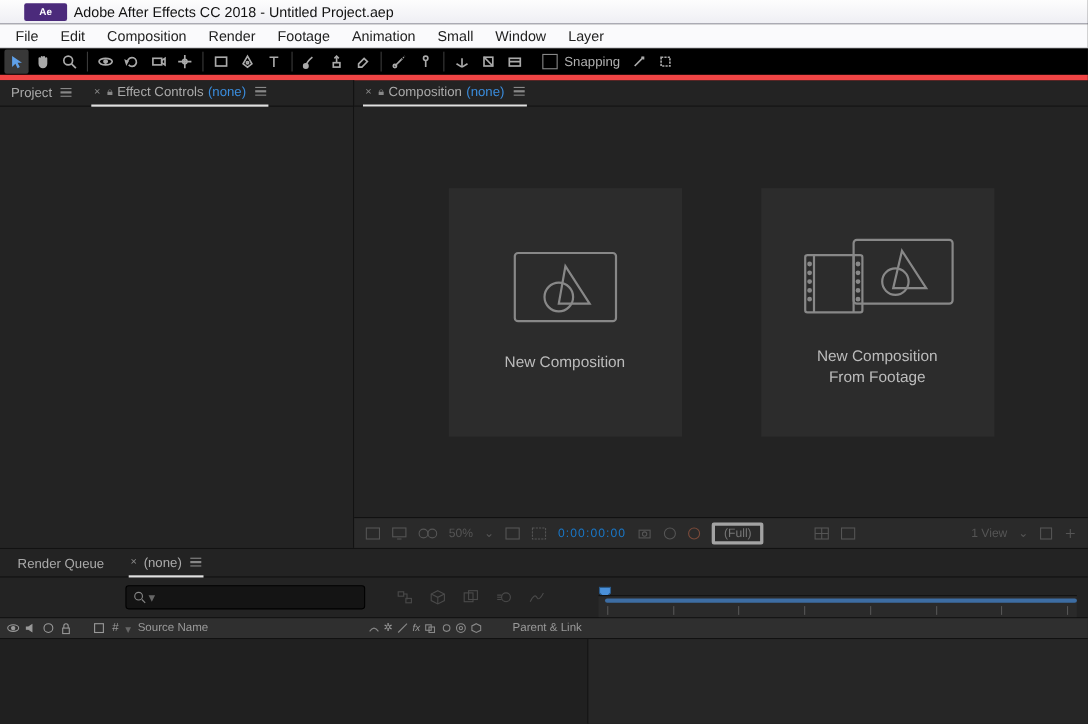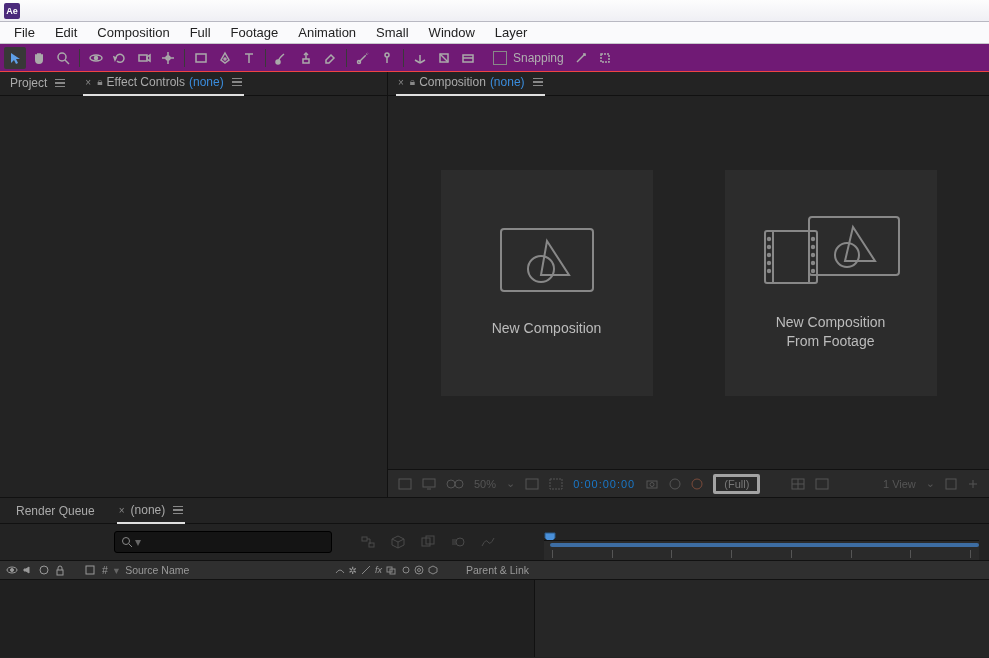--- a/index.html
+++ b/index.html
@@ -1,43 +1,43 @@
 <!DOCTYPE html>
 <html><head>
 <meta charset="utf-8">
 <style>
 * { margin: 0; padding: 0; box-sizing: border-box; font-family: "Segoe UI", Tahoma, sans-serif; user-select: none; }
 body { width: 989px; height: 658px; background: #232323; overflow: hidden; color: #b0b0b0; font-size: 12px; }
 
 
 .title-bar { height: 22px; background: linear-gradient(#fdfdfd,#efeff4); display: flex; align-items: center; padding: 0 4px; border-bottom: 1px solid #b8b8c2; }
-.ae-logo { width: 16px; height: 16px; background: #4b2a7b; color: #fff; font-size: 9px; font-weight: bold; display: flex; align-items: center; justify-content: center; border-radius: 2px; margin-right: 6px; }
+.ae-logo { width: 39px; height: 16px; background: #4b2a7b; color: #fff; font-size: 9px; font-weight: bold; display: flex; align-items: center; justify-content: center; border-radius: 2px; margin-right: 6px; margin-left: 18px; }
 .title-text { color: #111; font-size: 13px; }
 
 
 .menu-bar { height: 22px; background: #fafafc; display: flex; align-items: center; padding: 0 4px; border-bottom: 1px solid #c8c8cc; }
 .menu-item { padding: 2px 10px; color: #222; font-size: 13px; cursor: default; }
 
 
-.toolbar { height: 28px; background: #701a75; border-bottom: 1px solid #ef4444; display: flex; align-items: center; padding: 12px 4px; gap: 2px; }
+.toolbar { height: 28px; background: #000000; border-bottom: 5px solid #ef4444; display: flex; align-items: center; padding: 12px 4px; gap: 2px; }
 .tool-btn { width: 22px; height: 22px; display: flex; align-items: center; justify-content: center; border-radius: 2px; cursor: pointer; }
 .tool-btn.active { background: #383838; }
 .tool-sep { width: 1px; height: 18px; background: #3a3a3a; margin: 0 3px; }
 .tool-btn svg { stroke: #aaa; fill: none; stroke-width: 1.5; }
 .tool-btn.active svg { stroke: #5fa0e8; fill:#5fa0e8; }
 .snap-box { display:flex; align-items:center; gap:6px; margin-left: 12px; }
 .snap-check { width:14px; height:14px; border:1px solid #888; }
 .toolbar-right { margin-left:auto; display:flex; align-items:center; gap:22px; padding-right:12px; }
 .ws-link { color:#aaa; cursor:pointer; }
 .ws-link.standard { color:#5fa0e8; }
 .ws-hamb { display:inline-block; margin-left:6px; }
 
 
 .main-area { display:flex; height: 425px; }
-.left-panels { width: 388px; background:#232323; border-right:1px solid #111;text-align:center; }
+.left-panels { width: 322px; background:#232323; border-right:1px solid #111;text-align:center; }
 .right-panels { flex:1; display:flex; flex-direction:column; }
 
 .panel-tabs { height: 24px; display:flex; align-items:flex-end; padding: 0 8px; gap: 16px; border-bottom: 1px solid #111; }
 .ptab { display:flex; align-items:center; gap:4px; padding: 3px 2px 5px; color:#aaa; cursor:pointer; font-size:12px; }
 .ptab.underline { border-bottom: 2px solid #e0e0e0; margin-bottom:-1px; }
 .ptab .close-x { font-size:10px; color:#888; margin-right:2px; }
 .ptab .lock { font-size:10px; color:#888; }
 .ptab .none { color:#3a8cdc; }
 .ptab .hamb { margin-left:4px; }
 
@@ -78,27 +78,28 @@
 .tl-right { flex:1; background:#262626;}
 
 .hamb-lines { display:inline-flex; flex-direction:column; gap:2px;}
 .hamb-lines span { width:10px; height:1.5px; background:#888;}
 </style>
 </head>
 <body>
 
 <div class="title-bar">
   <div class="ae-logo">Ae</div>
+  <div class="title-text">Adobe After Effects CC 2018 - Untitled Project.aep</div>
 </div>
 
 <div class="menu-bar">
   <div class="menu-item">File</div>
   <div class="menu-item">Edit</div>
   <div class="menu-item">Composition</div>
-  <div class="menu-item">Full</div>
+  <div class="menu-item">Render</div>
   <div class="menu-item">Footage</div>
   <div class="menu-item">Animation</div>
   <div class="menu-item">Small</div>
   <div class="menu-item">Window</div>
   <div class="menu-item">Layer</div>
 </div>
 
 <div class="toolbar">
   <div class="tool-btn active">
       <svg width="14" height="14" viewBox="0 0 14 14">

